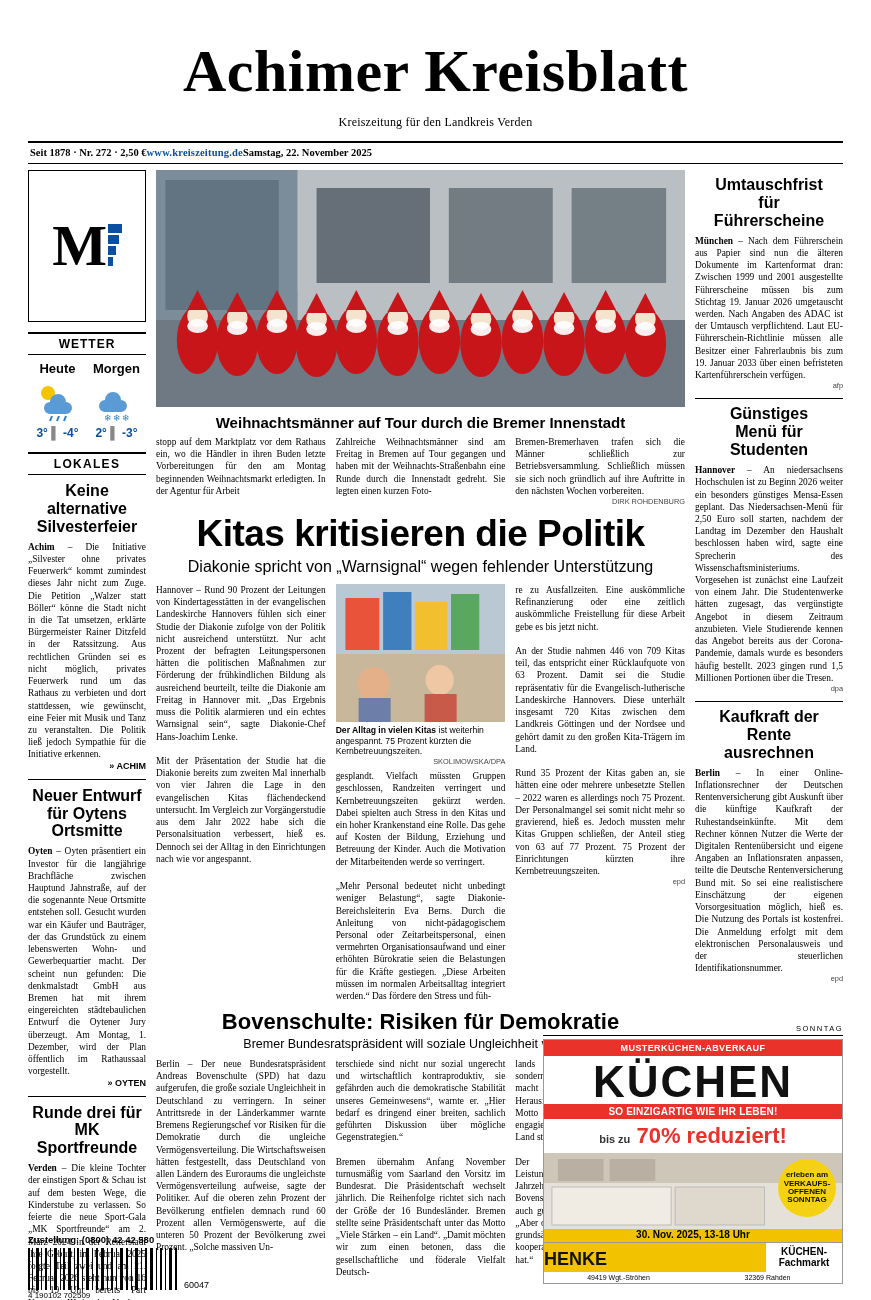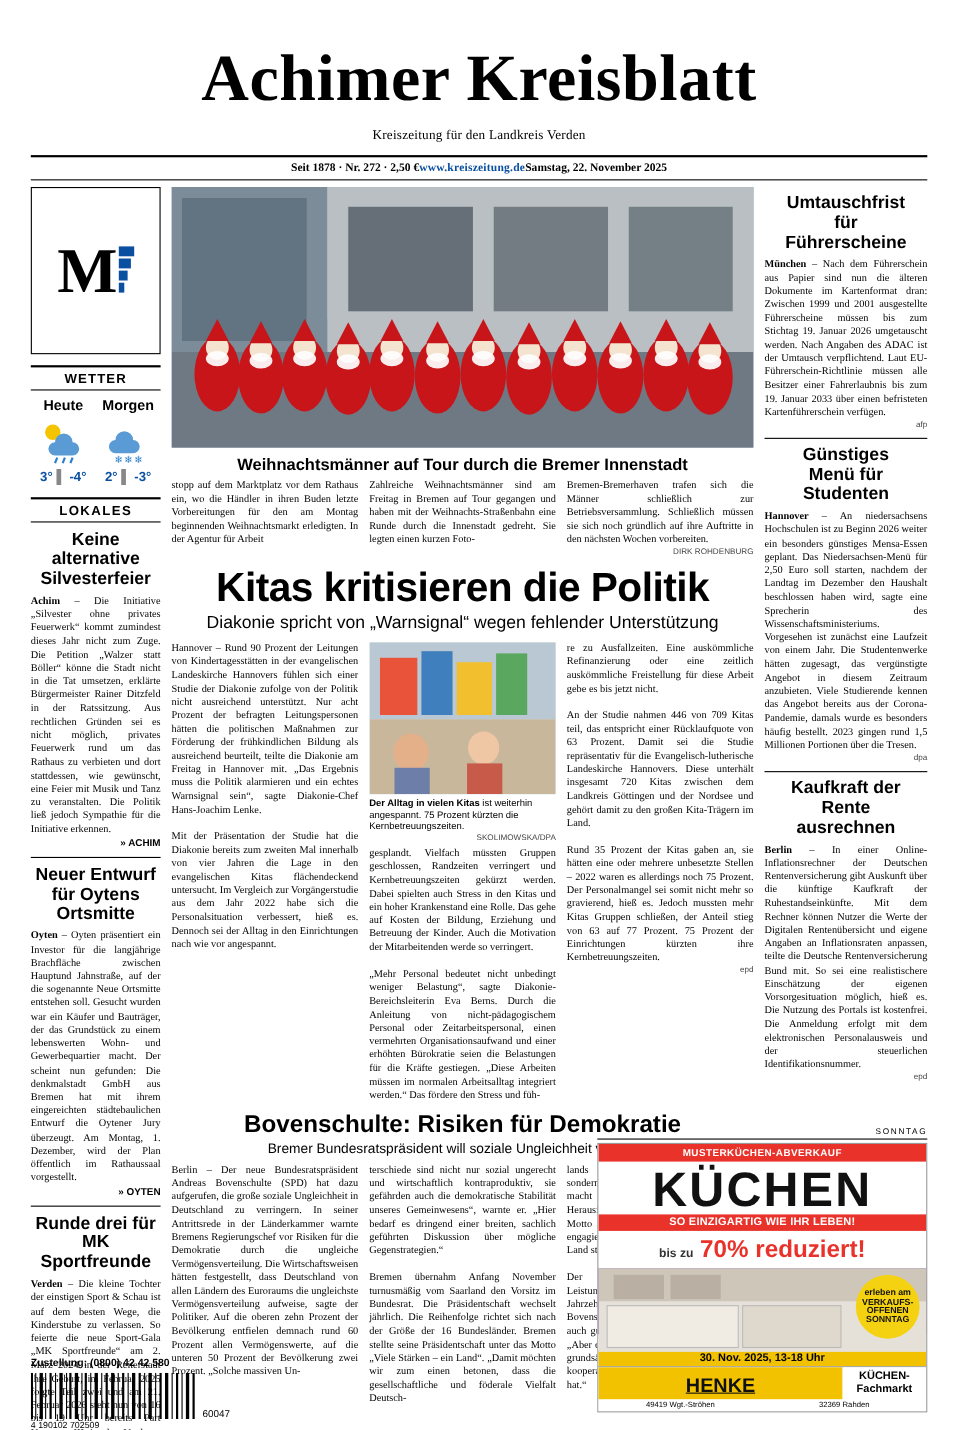--- a/index.html
+++ b/index.html
@@ -26,21 +26,21 @@
     line-height: 1.05;
   }
   .masthead-sub {
     font-size: 12px;
     margin-top: 12px;
     letter-spacing: 0.2px;
   }
   .rule-thick { border-top: 2px solid #000; margin-top: 11px; }
   .rule-thin { border-top: 1px solid #000; }
   .infobar {
-    display: flex; align-items: center; justify-content: center;
+    display: flex; align-items: center; justify-content: flex-start;
     font-size: 10.5px; font-weight: 700;
     padding: 4px 2px 5px 2px;
   }
   .infobar .mid { font-size: 10.5px; color: #0a4fa0; font-weight: 700; letter-spacing: .2px;}
   .infobar .left, .infobar .right { font-weight: 700; }
 
   
   .grid {
     display: grid;
     grid-template-columns: 118px 1fr 148px;
@@ -206,21 +206,21 @@
   .ad-70 { color:#e8322a; font-family:"Liberation Sans", sans-serif; font-weight:700; font-size:22px;
            text-align:center; padding:4px 0;}
   .ad-70 small { font-size:11px; color:#333; font-weight:700;}
   .ad-photo { height:60px; background:#4c1d95; position:relative; }
   .ad-sun { position:absolute; right:6px; top:6px; width:58px; height:58px; background:#f5d211;
             border-radius:50%; color:#111; font-family:"Liberation Sans", sans-serif; font-weight:700;
             font-size:8px; display:flex; align-items:center; justify-content:center; text-align:center;
             line-height:1.05; padding:4px;}
   .ad-bottom { display:flex; border-top:1px solid #999;}
   .ad-henke { flex:1; background:#f2c200; color:#111; font-family:"Liberation Sans", sans-serif;
-              font-weight:700; font-size:18px; text-align:center; padding:6px 0 2px;text-decoration:underline;}
+              font-weight:700; font-size:18px; text-align:left; padding:6px 0 2px;}
   .ad-right { width:76px; background:#fff; text-align:center; padding:4px 2px;}
   .ad-fach { font-family:"Liberation Sans", sans-serif; font-weight:700; font-size:10px; line-height:1.05;}
 </style>
 </head>
 <body>
 
 <div class="page">
 
   <div class="masthead">
     <div class="masthead-title">Achimer Kreisblatt</div>

